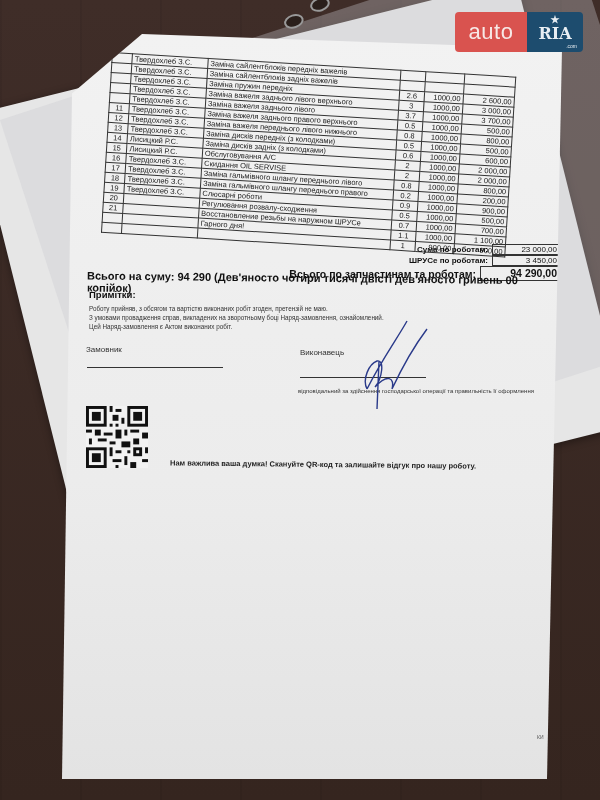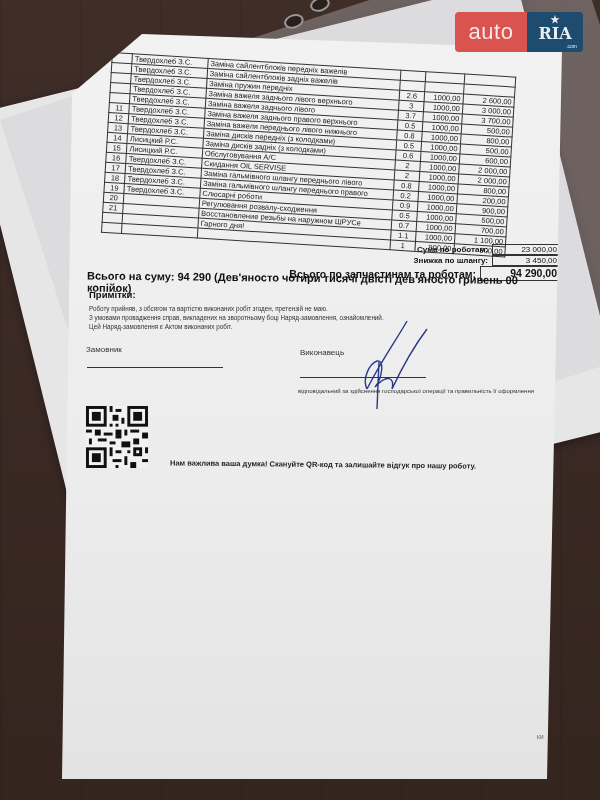--- a/index.html
+++ b/index.html
@@ -233,21 +233,21 @@
         </tbody>
     </table>
   </div>
 
   <div class="totals">
     <div class="tot-row">
       <span class="lbl">Сума по роботам:</span>
       <span class="val">23 000,00</span>
     </div>
     <div class="tot-row">
-      <span class="lbl">Знижка по шлангу:</span>
+      <span class="lbl">ШРУСе по роботам:</span>
       <span class="val">3 450,00</span>
     </div>
     <div class="tot-row big">
       <span class="lbl">Всього по запчастинам та роботам:</span>
       <span class="val">94 290,00</span>
     </div>
   </div>
 
   <div class="sum-line">Всього на суму: 94 290 (Дев'яносто чотири тисячі двісті дев'яносто гривень 00 копійок)</div>
   <div class="notes-title">Примітки:</div>

